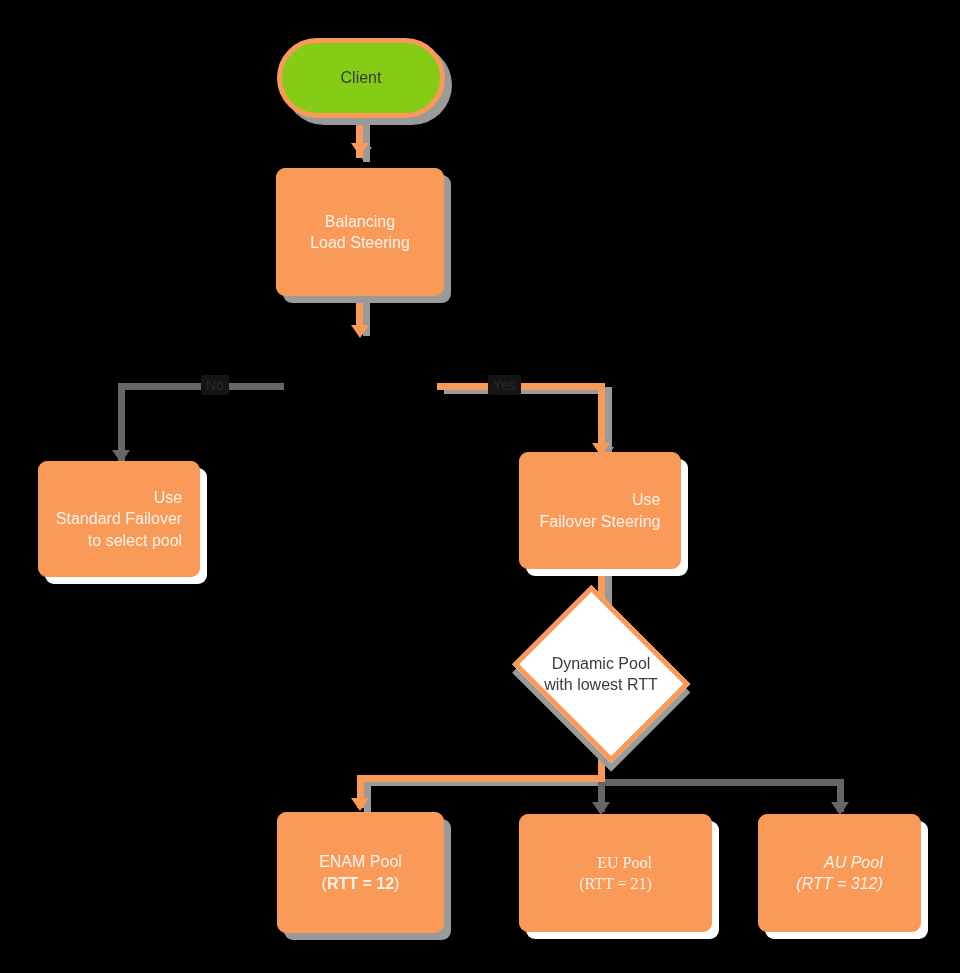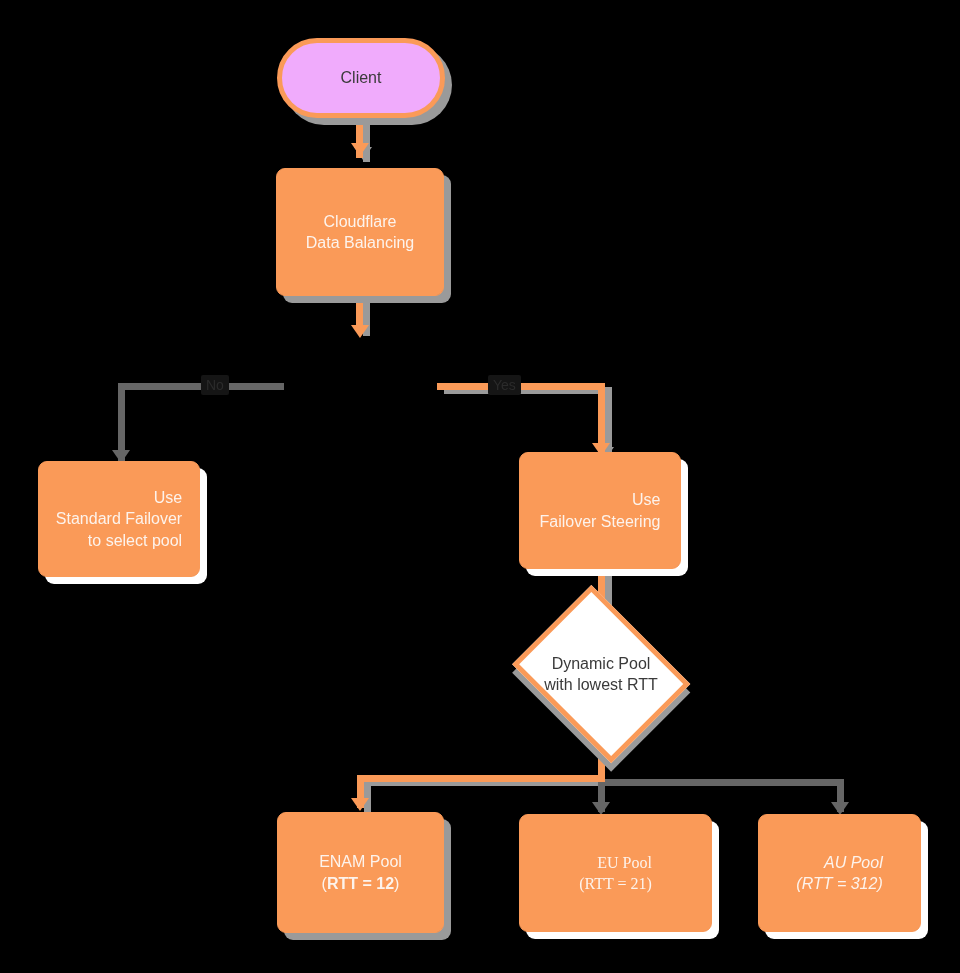--- a/index.html
+++ b/index.html
@@ -43,21 +43,21 @@
   .node.process.shadow-white {
     box-shadow: 7px 7px 0 0 #ffffff;
     text-align: right;
   }
   .node.process.shadow-gray {
     box-shadow: 7px 7px 0 0 #9a9a9a;
   }
 
   
   .node.terminator {
-    background: #f0abfc;
+    background: #84cc16;
     color: #3a3a3a;
     border: 5px solid #fa9a58;
     border-radius: 999px;
     box-shadow: 7px 7px 0 0 #9a9a9a;
   }
 
   
   .diamond-wrap {
     position: absolute;
     z-index: 5;
@@ -171,22 +171,22 @@
 
   <div class="edge-label" style="left:201px; top:375px;">No</div>
   <div class="edge-label" style="left:488px; top:375px;">Yes</div>
 
   <div class="node terminator" style="left:277px; top:38px; width:168px; height:80px;">
     <span>Client</span>
   </div>
 
   <div class="node process shadow-gray" style="left:276px; top:168px; width:168px; height:128px;">
     <div>
-      <span>Cloudflare</span><br>
-      <span>Data Balancing</span>
+      <span>Balancing</span><br>
+      <span>Load Steering</span>
     </div>
   </div>
 
 
   <div class="node process shadow-white" style="left:38px; top:461px; width:162px; height:116px;">
     <div>
       <span>Use</span><br>
       <span>Standard Failover</span><br>
       <span>to select pool</span>
     </div>

